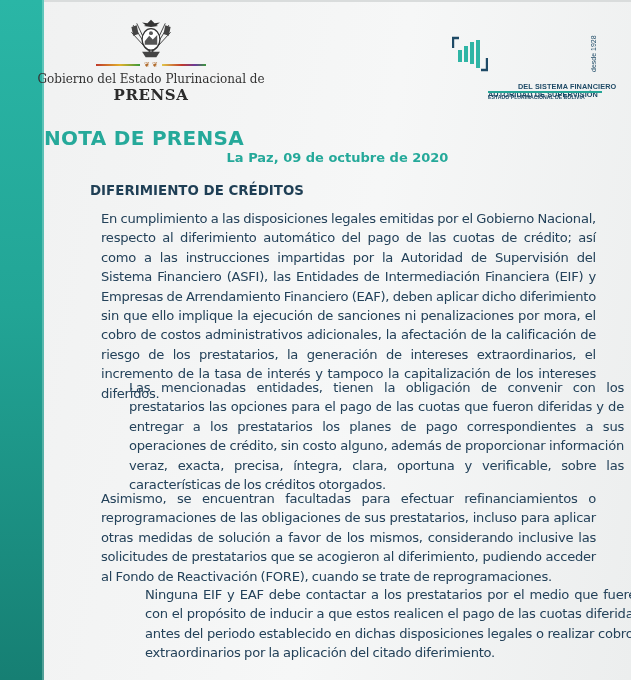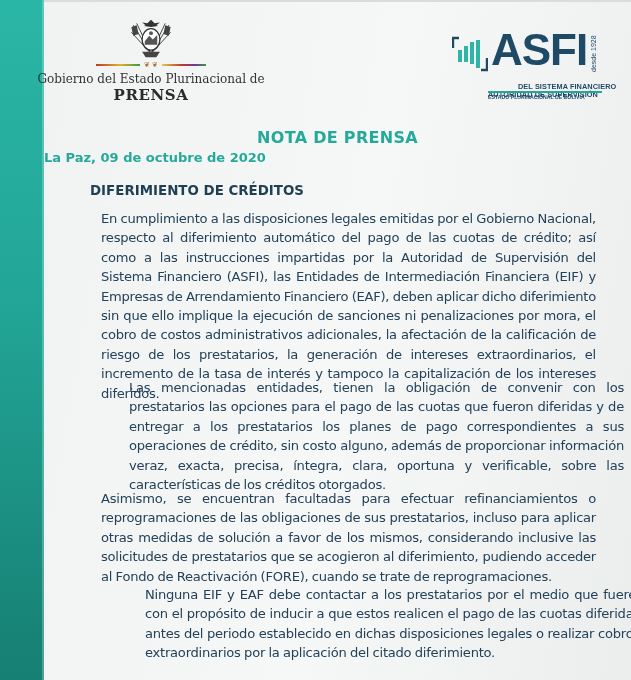--- a/index.html
+++ b/index.html
@@ -60,26 +60,26 @@
     }
     .asfi-sub1 { top: 44px; margin-top: 16px; }
     .asfi-sub2 { top: 52px; padding-left: 30px; }
     .asfi-rule { position: absolute; left: 36px; top: 61px; width: 114px; height: 2px; background: #24a596; }
     .asfi-sub3 {
       position: absolute; left: 36px; top: 64px; font-family: "Liberation Sans", sans-serif;
       font-weight: bold; font-size: 5.2px; color: #1e4a66; white-space: nowrap;
     }
     
     .title {
-      position: absolute; left: 44px; right: 0; top: 124px; text-align: center;
-      font-family: "DejaVu Sans", sans-serif; font-weight: bold; font-size: 16px;
+      position: absolute; left: 44px; right: 0; top: 124px; text-align: left;
+      font-family: "DejaVu Sans", sans-serif; font-weight: bold; font-size: 20px;
       color: #25a99a; letter-spacing: 0.3px; line-height: 28px;
     }
     .subtitle {
-      position: absolute; left: 44px; right: 0; top: 150px; 
+      position: absolute; left: 44px; right: 0; top: 150px; text-align: center;
       font-family: "DejaVu Sans", sans-serif; font-weight: bold; font-size: 13px;
       color: #25a99a; line-height: 16px;
     }
     .section-heading {
       position: absolute; left: 90px; top: 183px;
       font-family: "DejaVu Sans", sans-serif; font-weight: bold; font-size: 13.4px;
       color: #1f3f55; line-height: 16px;
     }
     .body-text {
       position: absolute; left: 101px; width: 495px;
@@ -130,21 +130,20 @@
 
 <div class="asfi-logo">
   <svg class="asfi-bars" viewBox="0 0 36 40">
     <path d="M1 14 L1 4 L7 4" stroke="#1e4a66" stroke-width="2.4" fill="none"></path>
     <path d="M35 24 L35 36 L29 36" stroke="#1e4a66" stroke-width="2.4" fill="none"></path>
     <rect x="6" y="16" width="4" height="12" fill="#2fb5a5"></rect>
     <rect x="12" y="12" width="4" height="16" fill="#2fb5a5"></rect>
     <rect x="18" y="8" width="4" height="22" fill="#2fb5a5"></rect>
     <rect x="24" y="6" width="4" height="28" fill="#2fb5a5"></rect>
   </svg>
-  <div class="asfi-word">ASFI</div>
   <div class="asfi-since">desde 1928</div>
   <div class="asfi-sub1">AUTORIDAD DE SUPERVISIÓN</div>
   <div class="asfi-sub2">DEL SISTEMA FINANCIERO</div>
   <div class="asfi-rule"></div>
   <div class="asfi-sub3">ESTADO PLURINACIONAL DE BOLIVIA</div>
 </div>
 
 <h1 class="title">NOTA DE PRENSA</h1>
 <div class="subtitle">La Paz, 09 de octubre de 2020</div>
 

